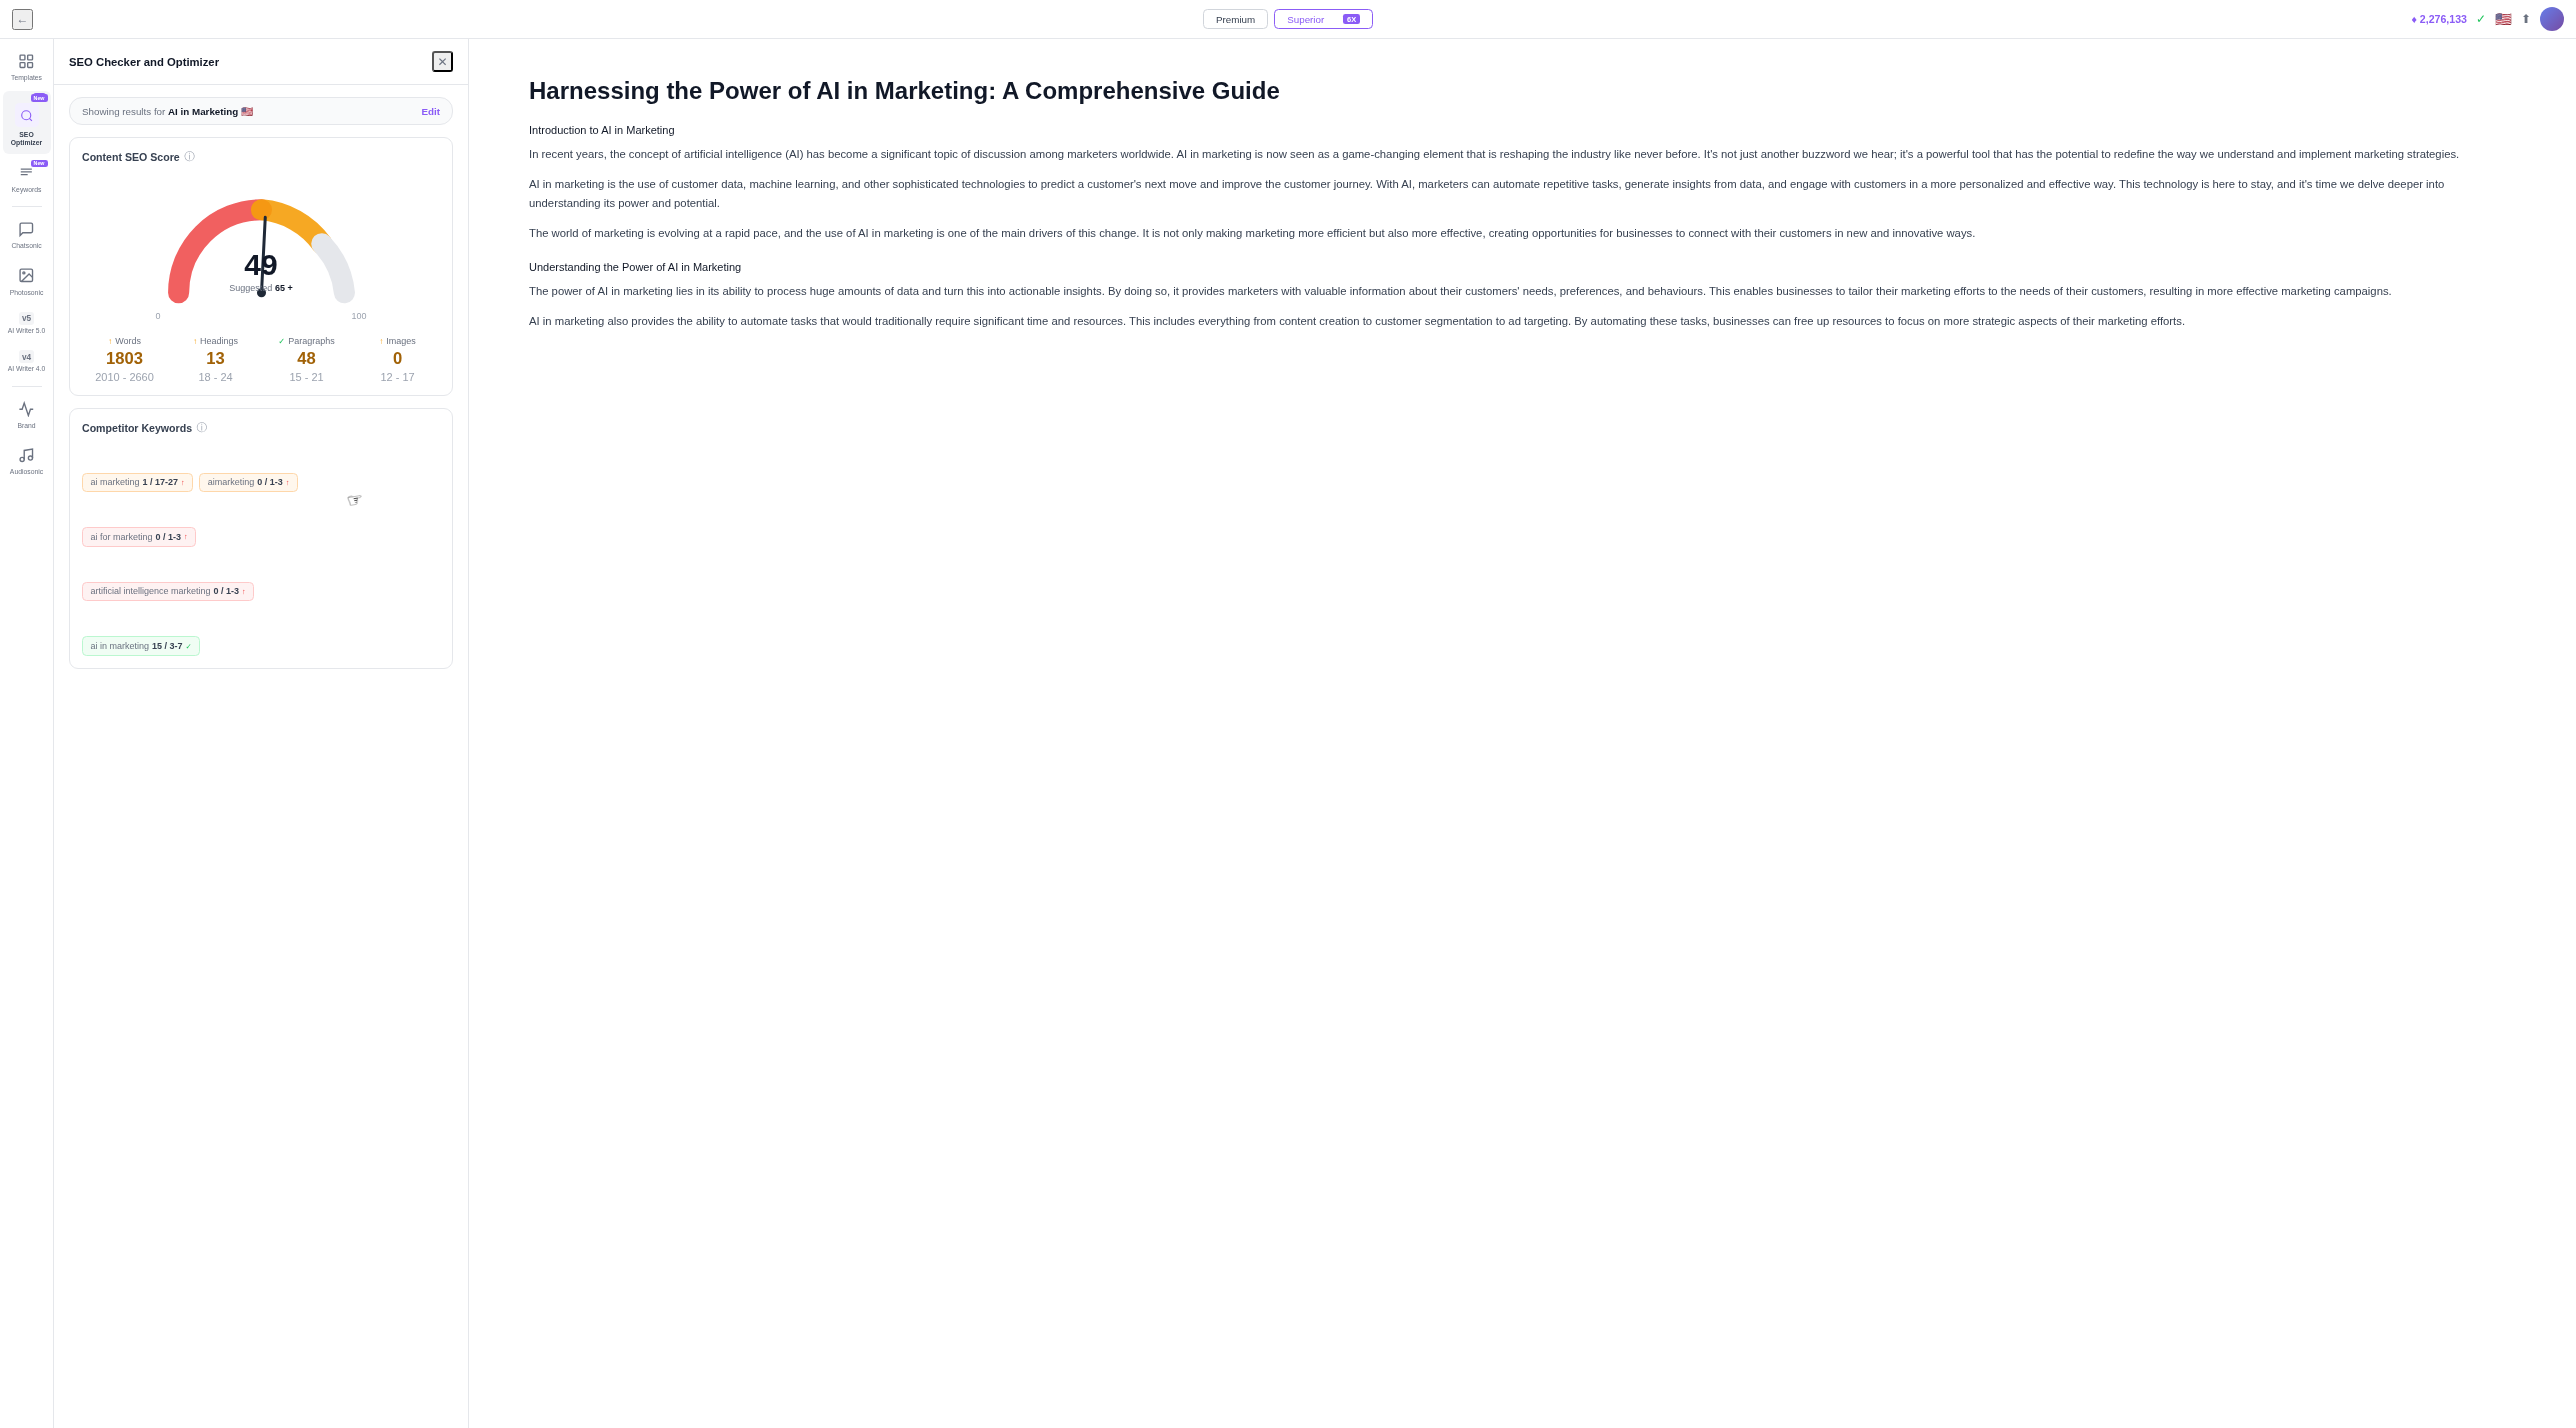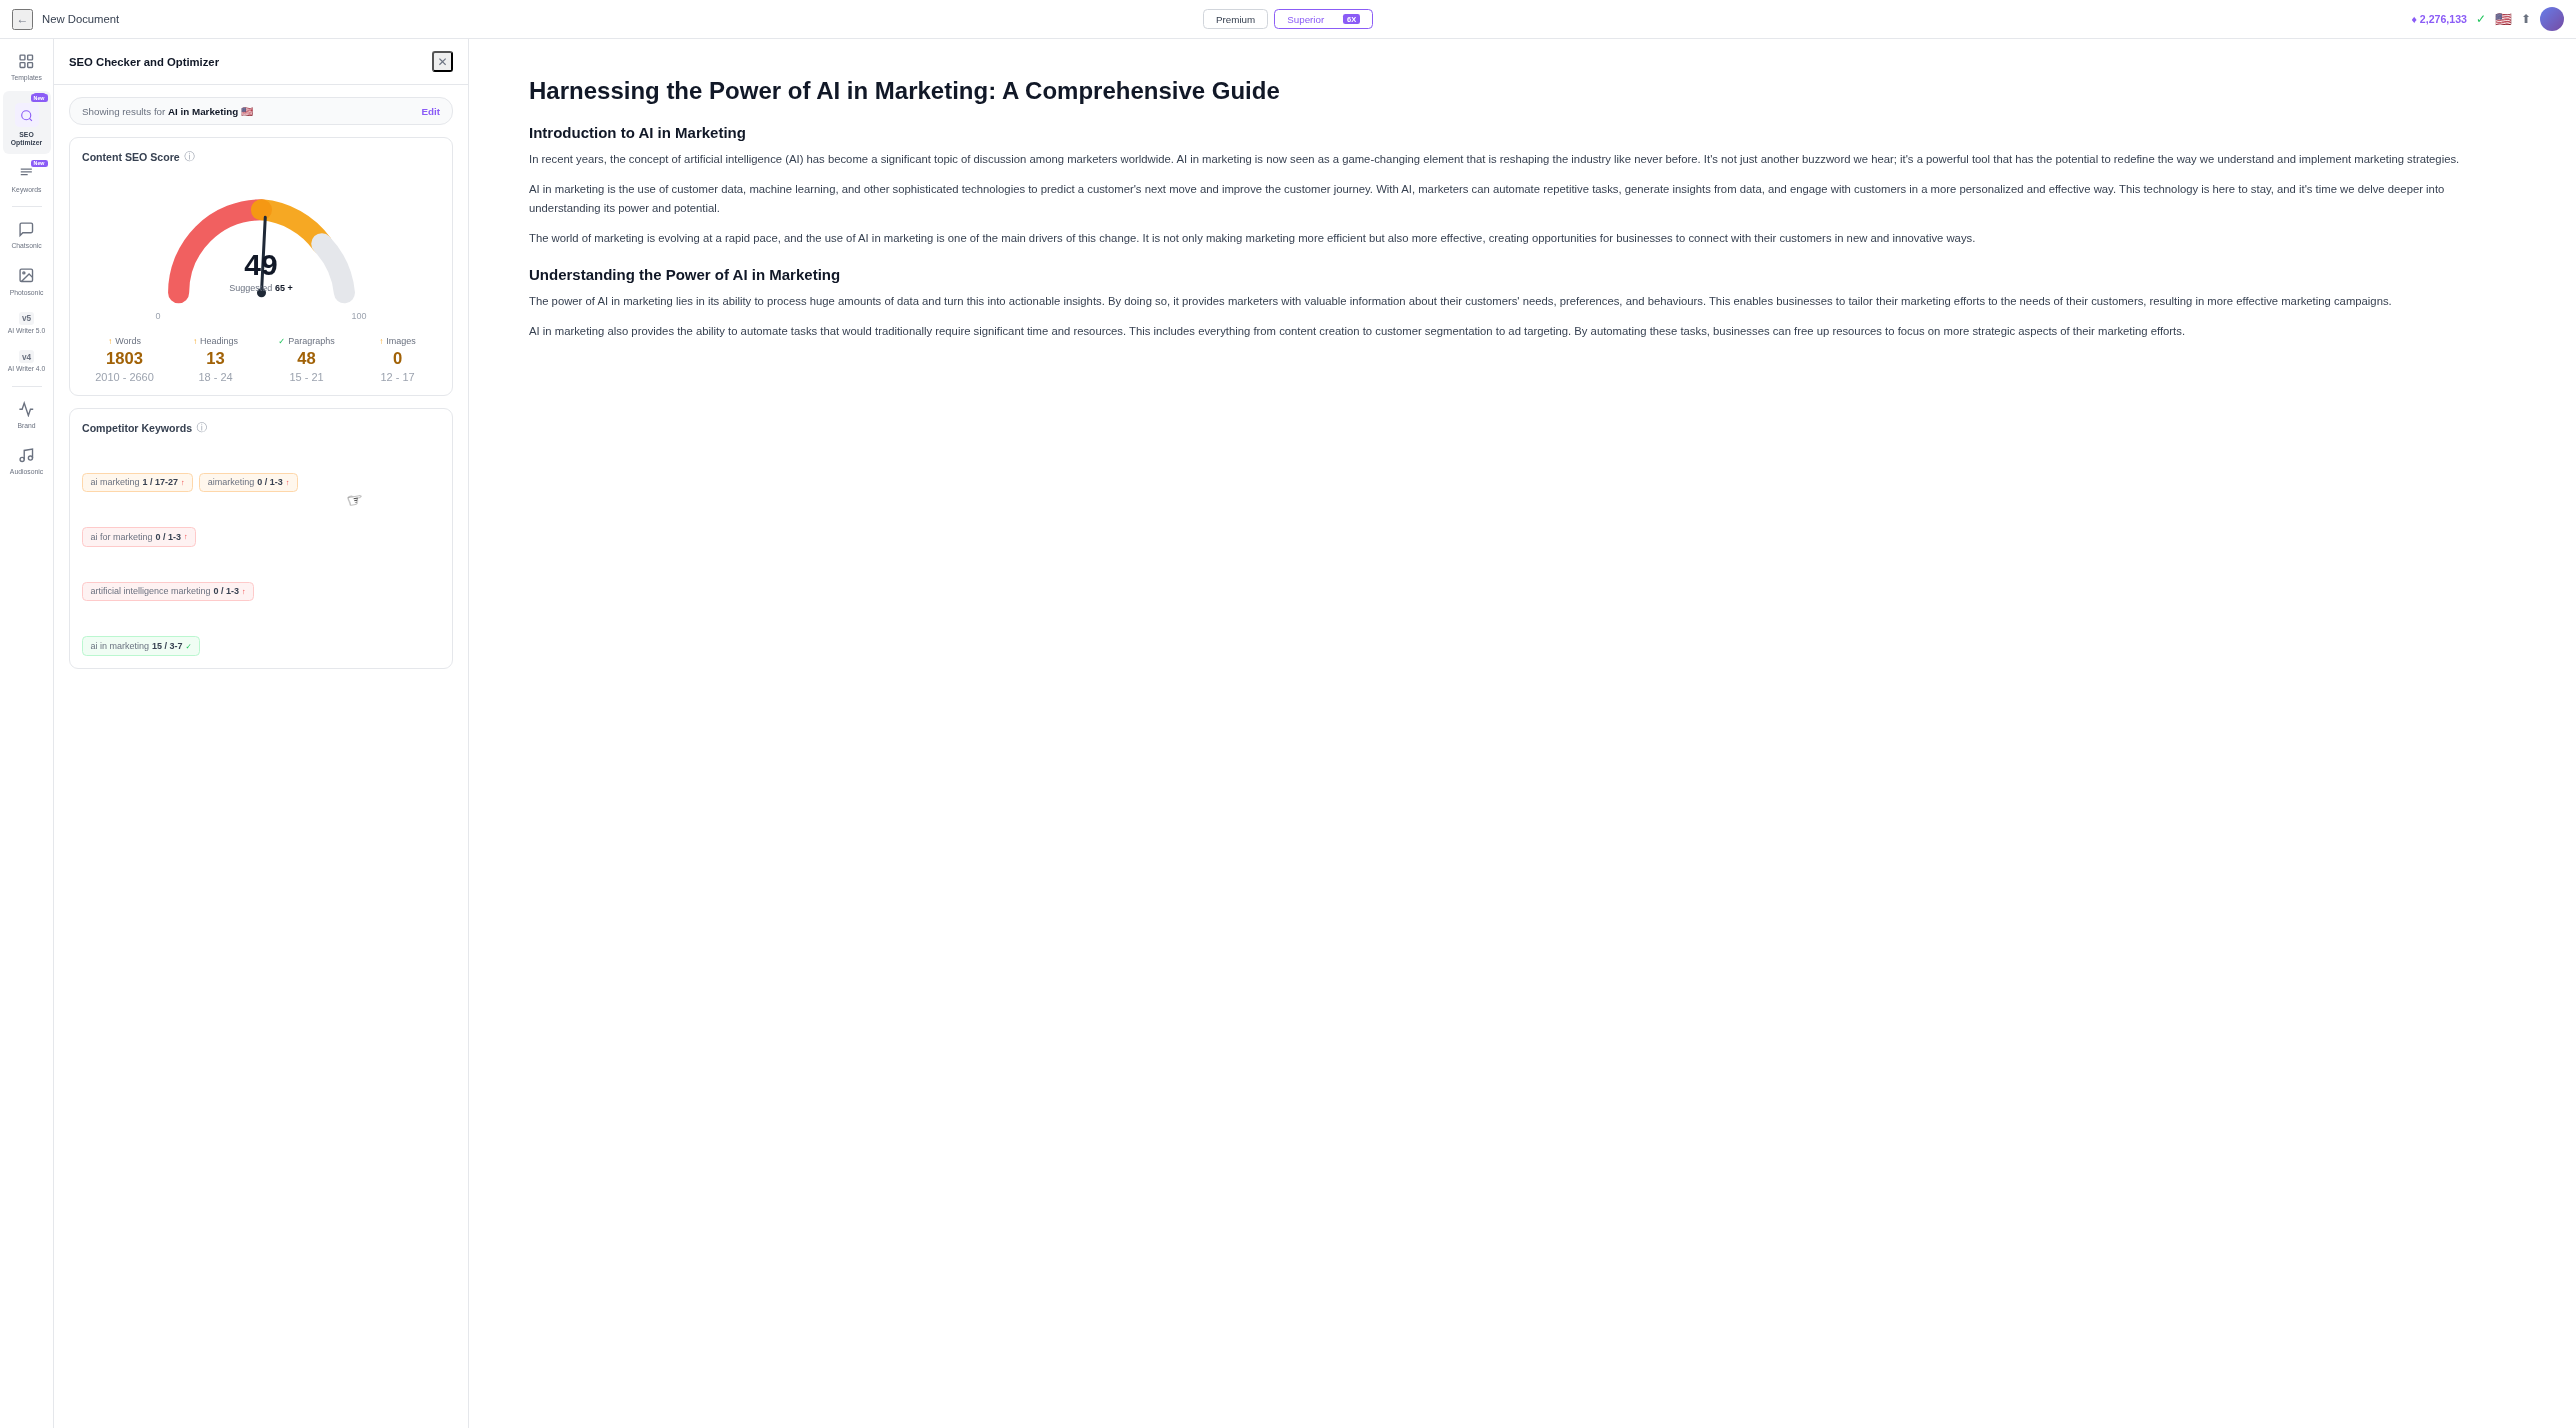--- a/index.html
+++ b/index.html
@@ -519,22 +519,22 @@
 
     .article-title {
       font-size: 24px;
       font-weight: 800;
       color: #111827;
       line-height: 1.3;
       margin-bottom: 18px;
     }
 
     .article-h2 {
-      font-size: 15px;
-      font-weight: 700;
+      font-size: 11px;
+      font-weight: 400;
       color: #111827;
       margin: 18px 0 9px;
     }
 
     .article-p {
       font-size: 11.3px;
       line-height: 1.7;
       color: #374151;
       margin-bottom: 10.6px;
     }
@@ -555,21 +555,20 @@
       margin: 3px 0;
     }
   </style>
 </head>
 <body>
 
 <div class="topbar">
   <button class="topbar-back">
     <span>←</span>
   </button>
-  <span class="topbar-title">New Document</span>
 
   <div class="topbar-center">
     <button class="btn-premium">Premium</button>
     <button class="btn-superior">
       <span>Superior</span>
       <span class="superior-badge">6X</span>
     </button>
   </div>
 
   <div class="topbar-right">

